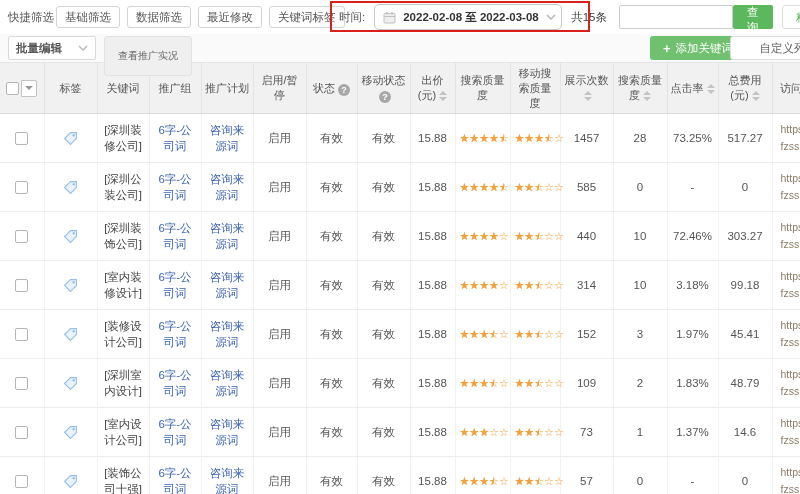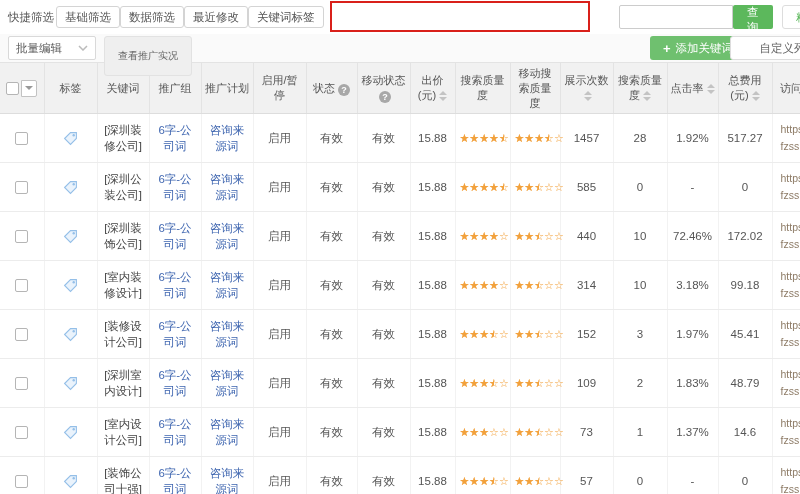--- a/index.html
+++ b/index.html
@@ -5,21 +5,21 @@
   * { margin:0; padding:0; box-sizing:border-box; }
   html,body { background:#fff; }
   .app {
     position:relative; width:800px; height:494px; overflow:hidden;
     background:#fff; font-family:"Liberation Sans","DejaVu Sans",sans-serif;
     font-size:12px; color:#555;
   }
   
   .topbar { position:relative; height:34px; background:#fff; }
   .quick-label { position:absolute; left:8px; top:10px; font-size:11.5px; color:#555; }
-  .fbtns { position:absolute; left:56px; top:6px; display:flex; }
+  .fbtns { position:absolute; left:56px; top:6px; display:flex; gap:7px; }
   .fbtn {
     background:#fff; border:1px solid #d4d4d4; border-radius:3px;
     font-size:11.5px; color:#555; padding:3px 8px; height:22px; cursor:pointer;
     font-family:inherit;
   }
   .time-group { position:absolute; left:339px; top:4px; display:flex; align-items:center; gap:9px; }
   .time-label { font-size:11.5px; color:#555; }
   .datepicker {
     display:flex; align-items:center; gap:7px; width:188px; height:26px;
     border:1px solid #c9c9c9; border-radius:5px; background:#fff; padding:0 8px;
@@ -39,21 +39,21 @@
   }
   .red-box {
     position:absolute; left:330px; top:1px; width:260px; height:31px;
     border:2px solid var(--red,#d9201a); pointer-events:none; z-index:6;
   }
   
   .toolbar { position:relative; height:28px; background:#fafafa; }
   .bulk-select {
     position:absolute; left:8px; top:2px; width:88px; height:24px; background:#fff;
     border:1px solid #d9d9d9; border-radius:2px; display:flex; align-items:center;
-    justify-content:space-between; padding:0 7px; font-size:11.5px; color:#555; cursor:pointer;
+    justify-content:space-between; padding:0 7px; font-size:11.5px; color:#555; cursor:pointer;font-weight:bold;
   }
   .btn-viewlive {
     position:absolute; left:104px; top:2px; height:40px; padding:0 13px;
     background:#efefef; border:1px solid #e2e2e2; border-radius:3px;
     font-size:10px; color:#666; cursor:pointer; font-family:inherit;
   }
   .btn-add {
     position:absolute; left:650px; top:2px; height:24px; width:96px;
     background:var(--green2,#6fc06f); color:#fff; border:none; border-radius:3px;
     font-size:11.5px; cursor:pointer; font-family:inherit;
@@ -108,20 +108,40 @@
 
 <div class="app">
 
   <div class="topbar">
     <span class="quick-label">快捷筛选：</span>
     <div class="fbtns">
       <button class="fbtn">基础筛选</button>
       <button class="fbtn">数据筛选</button>
       <button class="fbtn">最近修改</button>
       <button class="fbtn">关键词标签</button>
+    </div>
+    <div class="time-group">
+      <span class="time-label">时间:</span>
+      <div class="datepicker">
+        <span>
+          <svg class="cal-svg" width="13" height="13" viewBox="0 0 13 13">
+            <rect x="1" y="2.5" width="11" height="9.5" rx="1" fill="#eee" stroke="#c0c0c0"></rect>
+            <line x1="1" y1="5.5" x2="12" y2="5.5" stroke="#c0c0c0"></line>
+            <line x1="4" y1="1" x2="4" y2="3.5" stroke="#c0c0c0" stroke-width="1.4"></line>
+            <line x1="9" y1="1" x2="9" y2="3.5" stroke="#c0c0c0" stroke-width="1.4"></line>
+          </svg>
+        </span>
+        <span class="date-text">2022-02-08 至 2022-03-08</span>
+        <span class="dp-right">
+          <svg class="caret-svg" width="10" height="6" viewBox="0 0 10 6">
+              <polyline points="1,1 5,5 9,1" fill="none" stroke="#b9b9b9" stroke-width="1.6"></polyline>
+            </svg>
+        </span>
+      </div>
+      <span class="count">共15条</span>
     </div>
     <div class="search-area">
       <input class="search-input" type="text" value="" style="">
       <button class="btn-green">查询</button>
       <button class="btn-match">精确</button>
     </div>
     <div class="red-box"></div>
   </div>
 
   <div class="toolbar">
@@ -210,21 +230,21 @@
           <td><a>6字-公司词</a></td>
           <td><a>咨询来源词</a></td>
           <td>启用</td>
           <td>有效</td>
           <td>有效</td>
           <td>15.88</td>
           <td><div class="stars"><span class="base">☆☆☆☆☆</span><span class="fill" style="width: 90%;">★★★★★</span></div></td>
           <td><div class="stars"><span class="base">☆☆☆☆☆</span><span class="fill" style="width: 70%;">★★★★★</span></div></td>
           <td>1457</td>
           <td>28</td>
-          <td>1.92%</td>
+          <td>73.25%</td>
           <td>517.27</td>
           <td class="url-cell">
             <div>https:</div>
             <div>fzss</div>
           </td>
         </tr>
         <tr>
           <td><span class="cb"></span></td>
           <td><span><svg width="15" height="15" viewBox="0 0 14 14" class="tag-svg" style="display: inline-block; vertical-align: middle;">
                 <path d="M1.5 7 L7 1.5 H12.5 V7 L7 12.5 Z" fill="#eaf3fc" stroke="#94bfe8" stroke-width="1"></path>
@@ -259,21 +279,21 @@
           <td><a>咨询来源词</a></td>
           <td>启用</td>
           <td>有效</td>
           <td>有效</td>
           <td>15.88</td>
           <td><div class="stars"><span class="base">☆☆☆☆☆</span><span class="fill" style="width: 80%;">★★★★★</span></div></td>
           <td><div class="stars"><span class="base">☆☆☆☆☆</span><span class="fill" style="width: 50%;">★★★★★</span></div></td>
           <td>440</td>
           <td>10</td>
           <td>72.46%</td>
-          <td>172.02</td>
+          <td>303.27</td>
           <td class="url-cell">
             <div>https:</div>
             <div>fzss</div>
           </td>
         </tr>
         <tr>
           <td><span class="cb"></span></td>
           <td><span><svg width="15" height="15" viewBox="0 0 14 14" class="tag-svg" style="display: inline-block; vertical-align: middle;">
                 <path d="M1.5 7 L7 1.5 H12.5 V7 L7 12.5 Z" fill="#eaf3fc" stroke="#94bfe8" stroke-width="1"></path>
                 <circle cx="10" cy="4" r="1.1" fill="#94bfe8"></circle>

